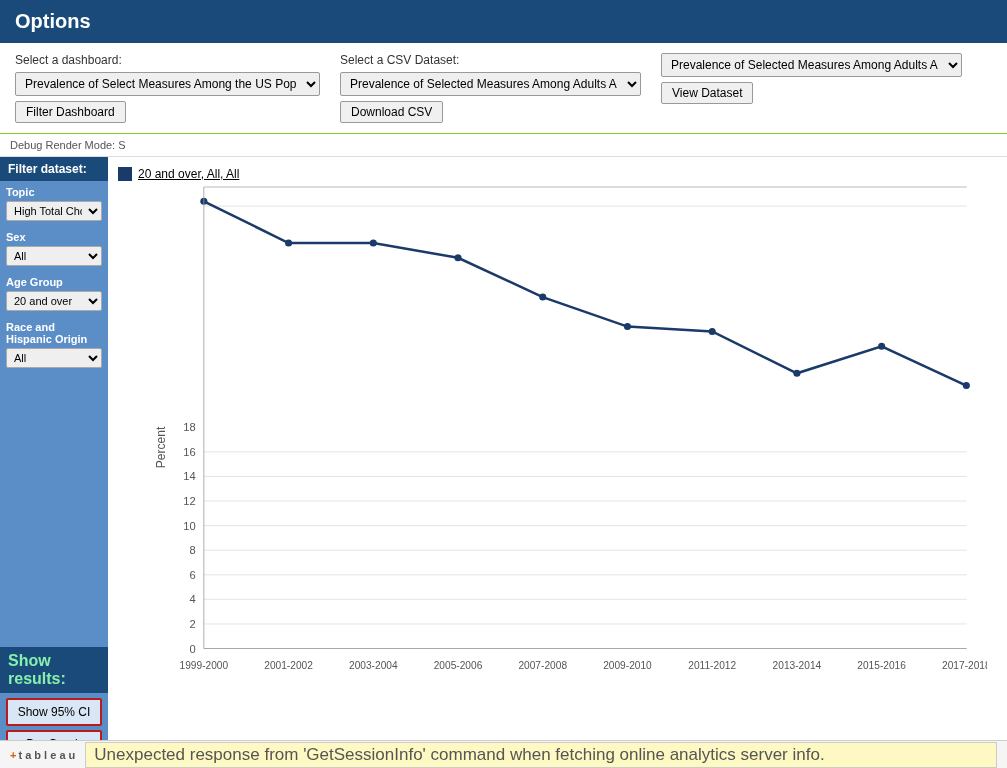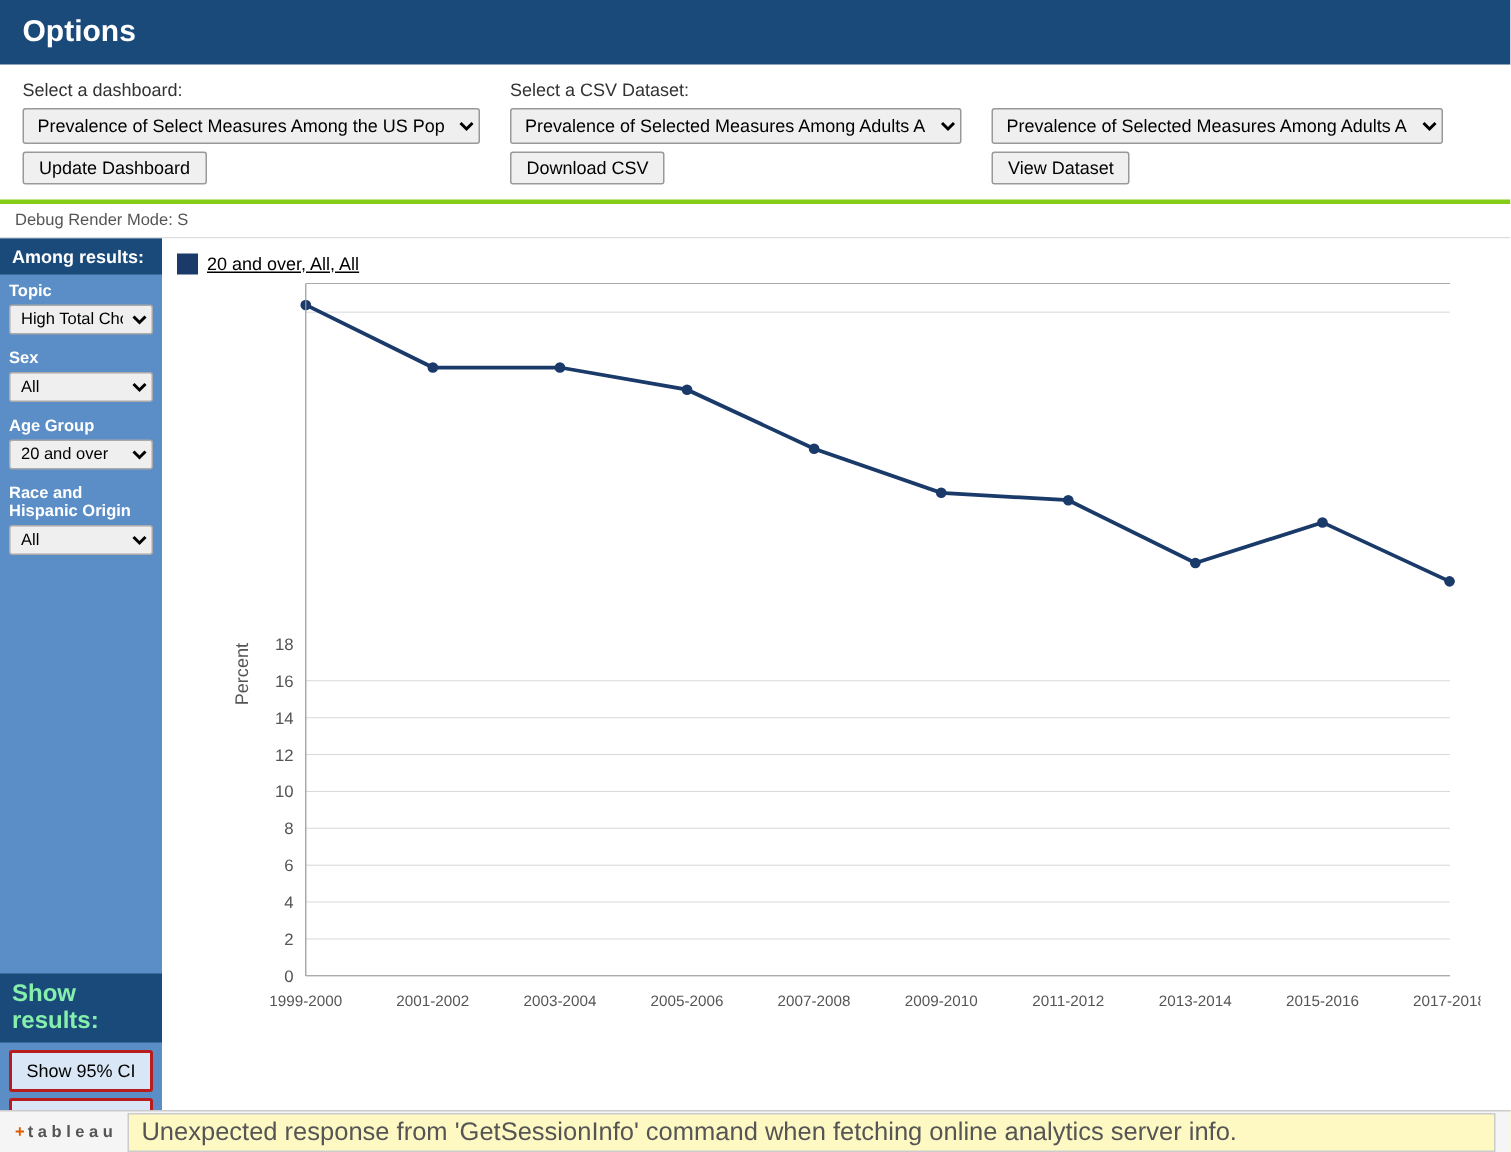--- a/index.html
+++ b/index.html
@@ -10,24 +10,24 @@
       background: #1a4a7a;
       color: #fff;
       padding: 10px 15px;
       font-size: 20px;
       font-weight: bold;
     }
 
     
     .options-panel {
       padding: 10px 15px;
-      border-bottom: 3px solid #84cc16;
+      border-bottom: 1px solid #84cc16;
       display: flex;
       gap: 20px;
-      align-items: flex-end;
+      align-items: flex-start;
     }
     .option-group {
       display: flex;
       flex-direction: column;
       gap: 5px;
     }
     .option-group label {
       font-size: 12px;
       color: #333;
     }
@@ -197,21 +197,21 @@
   <span>Options</span>
 </div>
 
 <div class="options-panel">
   <div class="option-group">
     <label>Select a dashboard:</label>
     <select>
       <option>Prevalence of Select Measures Among the US Pop</option>
       <option>Prevalence of Select Measures Among Adults</option>
     </select>
-    <button>Update Dashboard</button>
+    <button>Filter Dashboard</button>
   </div>
   <div class="option-group">
     <label>Select a CSV Dataset:</label>
     <select>
       <option>Prevalence of Selected Measures Among Adults A</option>
       <option>Prevalence of Selected Measures Among Adults B</option>
     </select>
     <button>Download CSV</button>
   </div>
   <div class="option-group">
@@ -223,21 +223,21 @@
   </div>
 </div>
 
 <div class="debug-bar">
   <span>Debug Render Mode: S</span>
 </div>
 
 <div class="main-content">
 
   <div class="sidebar">
-    <div class="sidebar-section-title">Among results:</div>
+    <div class="sidebar-section-title">Filter dataset:</div>
 
     <div class="filter-group">
       <div class="filter-label">Topic</div>
       <select>
         <option>High Total Cholest...</option>
         <option>Diabetes</option>
         <option>Hypertension</option>
       </select>
     </div>
 

